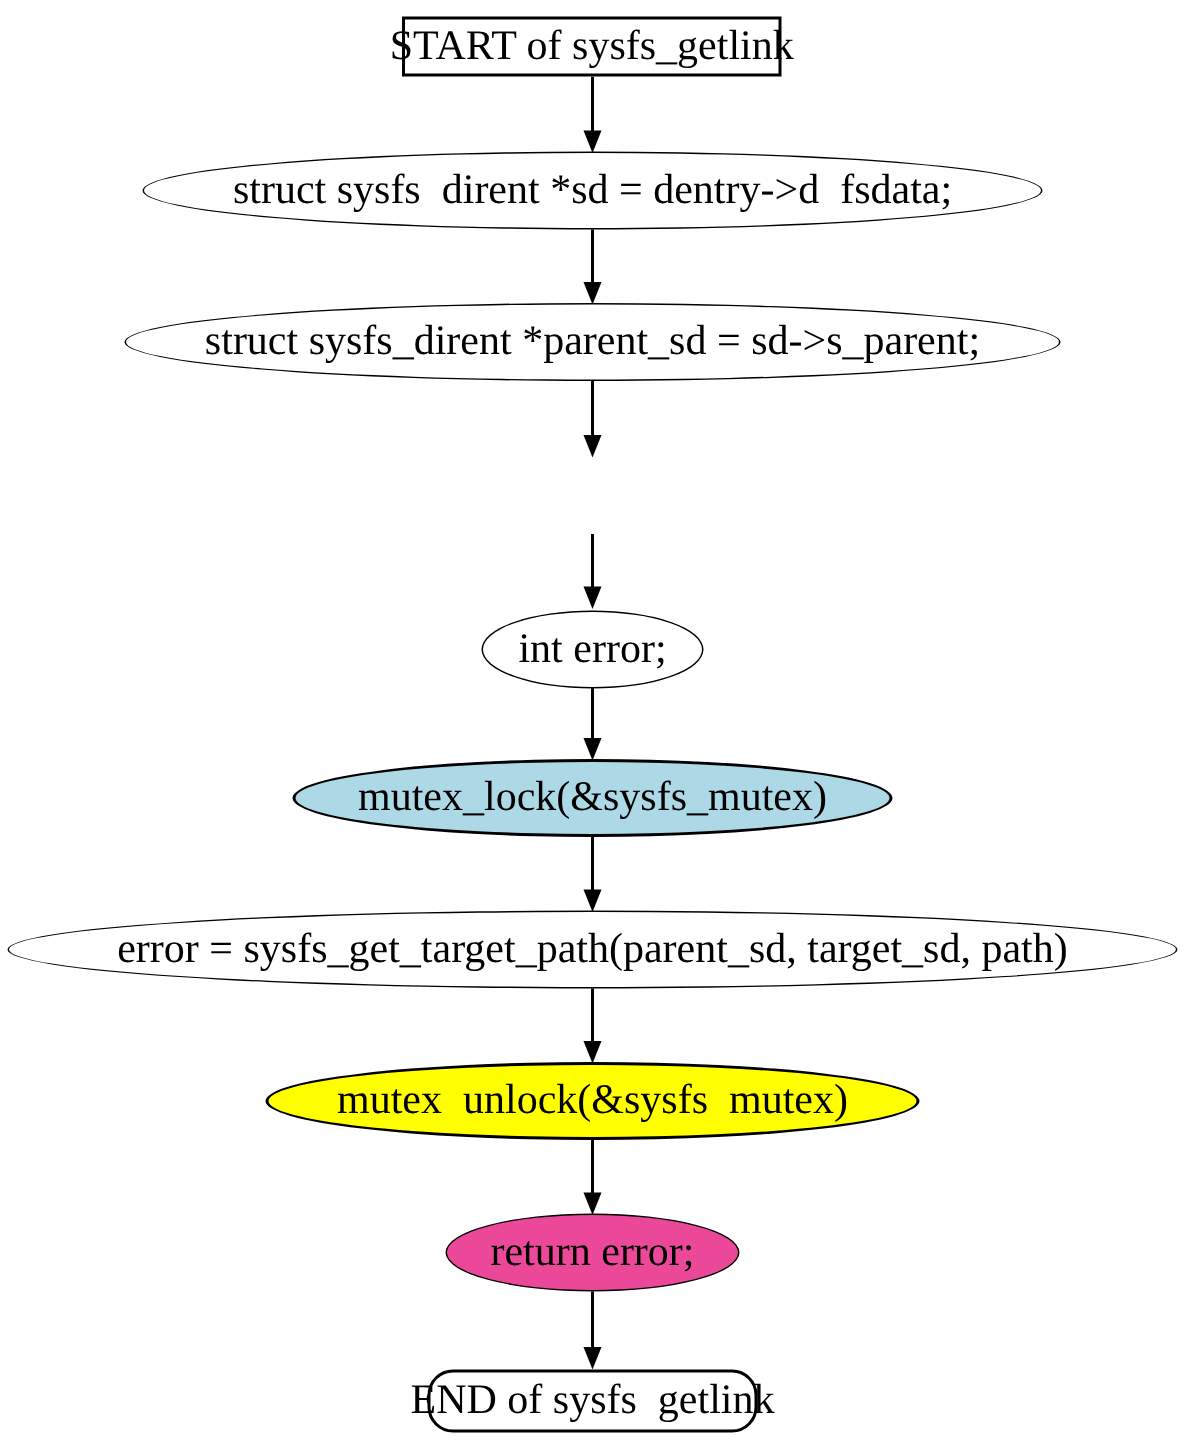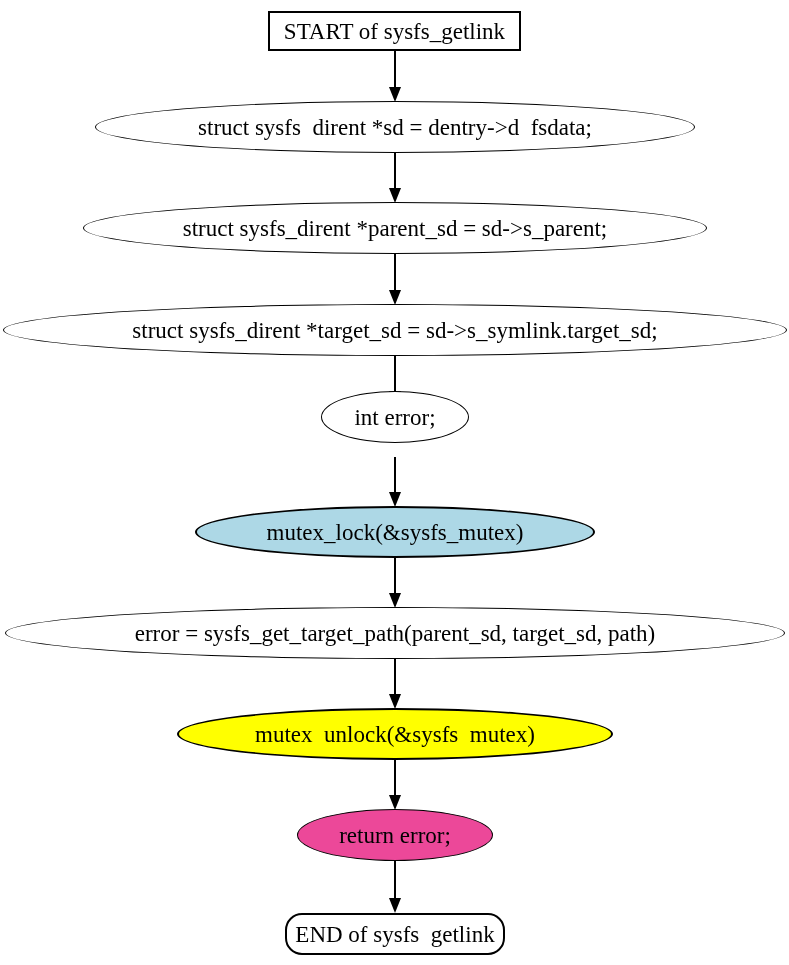--- a/index.html
+++ b/index.html
@@ -15,21 +15,21 @@
     font-family: "Liberation Serif", "DejaVu Serif", serif;
     color: #000000;
     overflow: hidden;
   }
   .node {
     position: absolute;
     display: flex;
     align-items: center;
     justify-content: center;
     text-align: center;
-    font-size: 23px;
+    font-size: 28px;
     white-space: pre;
     background: #ffffff;
     box-sizing: border-box;
     line-height: 1;
   }
   .node.box {
     border: 2px solid #000000;
   }
   .node.ellipse {
     border: 1.5px solid #000000;
@@ -107,25 +107,22 @@
   </div>
 
   <div class="node ellipse" style="left: 83px; top: 202px; width: 624px; height: 52px; background: rgb(255, 255, 255);">
     <span>struct sysfs_dirent *parent_sd = sd-&gt;s_parent;</span>
   </div>
 
   <div class="node ellipse" style="left: 95px; top: 101px; width: 600px; height: 52px; background: rgb(255, 255, 255);">
     <span>struct sysfs  dirent *sd = dentry-&gt;d  fsdata;</span>
   </div>
 
-  <div class="node ellipse" style="left: 3px; top: 304px; width: 784px; height: 52px; background: rgb(255, 255, 255);">
-    <span>struct sysfs_dirent *target_sd = sd-&gt;s_symlink.target_sd;</span>
-  </div>
 
-  <div class="node ellipse" style="left: 321px; top: 391px; width: 148px; height: 52px; background: rgb(255, 255, 255);">
+  <div class="node ellipse" style="left: 321px; top: 407px; width: 148px; height: 52px; background: rgb(255, 255, 255);">
     <span>int error;</span>
   </div>
 
   <div class="node ellipse filled" style="left: 195px; top: 506px; width: 400px; height: 52px; background: rgb(173, 216, 230);">
     <span>mutex_lock(&amp;sysfs_mutex)</span>
   </div>
 
   <div class="node ellipse filled" style="left: 177px; top: 708px; width: 436px; height: 52px; background: rgb(255, 255, 0);">
     <span>mutex  unlock(&amp;sysfs  mutex)</span>
   </div>

